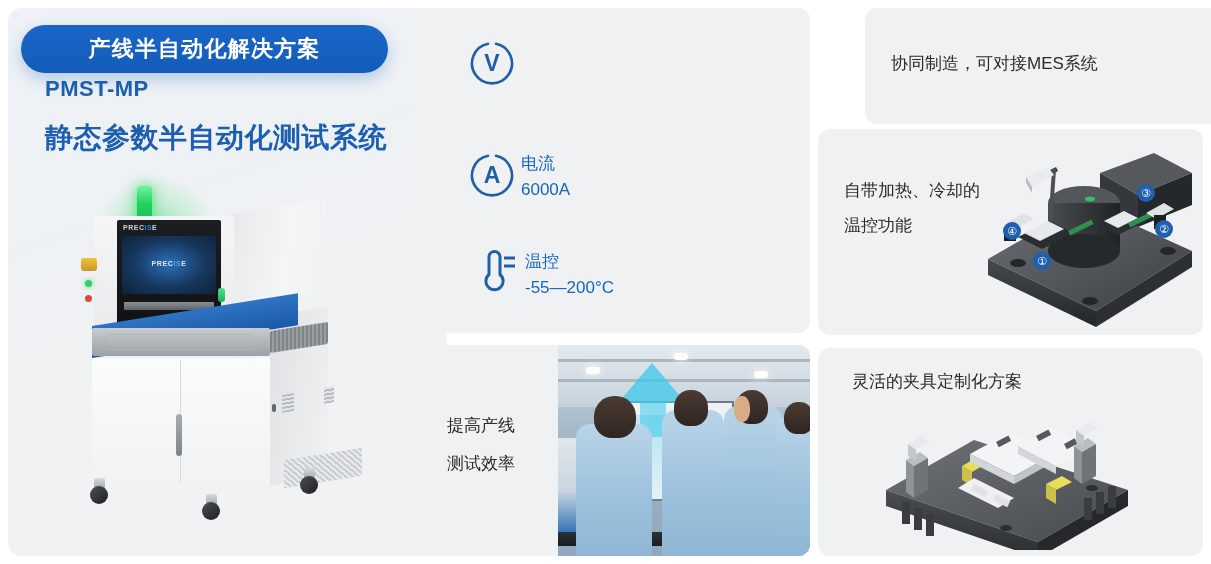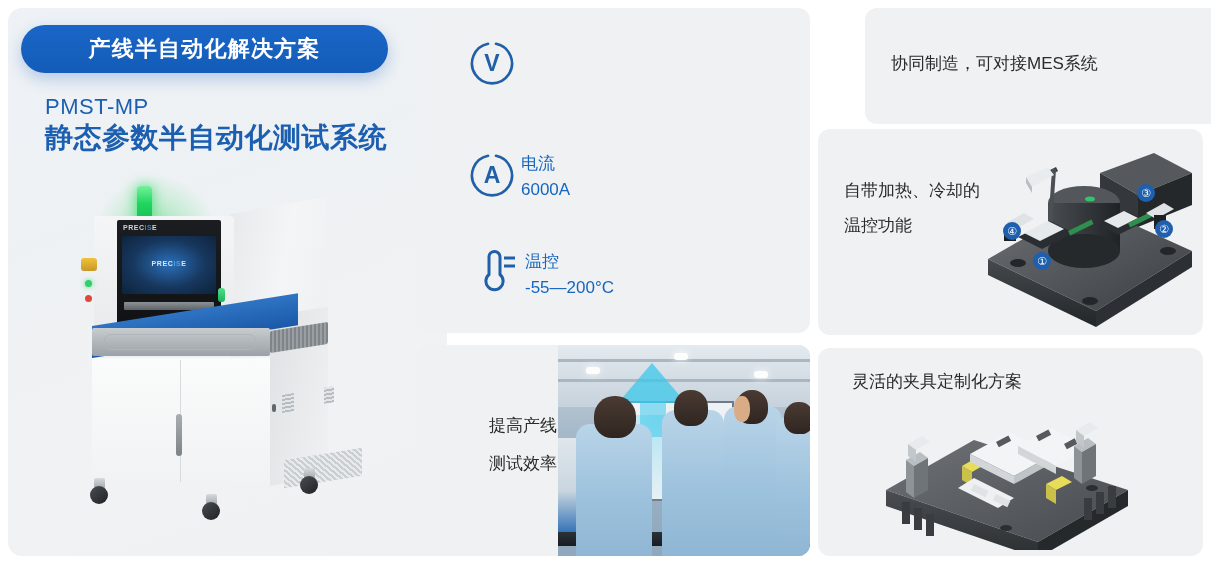--- a/index.html
+++ b/index.html
@@ -21,22 +21,22 @@
     position:absolute;left:13px;top:17px;width:367px;height:48px;
     border-radius:24px;
     background:linear-gradient(180deg,#1a66c7 0%,#135cb8 100%);
     box-shadow:0 6px 16px rgba(21,96,192,.28);
     display:flex;align-items:center;justify-content:center;
   }
   .title-pill span{
     color:#ffffff;font-size:22px;font-weight:bold;letter-spacing:1.2px;
   }
   .prod-code{
-    position:absolute;left:37px;top:85px;
-    color:#1c5fb0;font-size:22px;font-weight:normal;letter-spacing:.5px;
+    position:absolute;left:37px;top:67px;
+    color:#1c5fb0;font-size:22px;font-weight:bold;letter-spacing:.5px;
     line-height:28px;
   }
   .prod-name{
     position:absolute;left:37px;top:117px;
     color:#1c5fb0;font-size:28px;font-weight:bold;letter-spacing:.5px;
     line-height:26px;
   }
 
   
   .machine{position:absolute;left:46px;top:168px;width:300px;height:370px;}
@@ -150,21 +150,21 @@
   .spec-row{position:absolute;display:flex;align-items:flex-start;}
   .spec-icon{width:58px;flex:0 0 58px;display:flex;align-items:center;justify-content:center;}
   .spec-text{color:#1565c0;font-size:17px;line-height:26px;padding-top:1px;}
   .spec-text .l2{display:block;}
   .row-v{left:46px;top:30px;}
   .row-a{left:46px;top:142px;}
   .row-t{left:50px;top:240px;}
 
   .effic-card{left:417px;top:345px;width:393px;height:211px;}
   .effic-text{
-    position:absolute;left:30px;top:62px;color:#2b2b2b;font-size:17px;line-height:38px;margin-left:42px;
+    position:absolute;left:30px;top:62px;color:#2b2b2b;font-size:17px;line-height:38px;
   }
   .effic-photo{
     position:absolute;left:141px;top:0;width:252px;height:211px;
     background:linear-gradient(180deg,#cfd9e2 0%,#b9c7d4 22%,#9fb4c6 48%,#8fa8bd 100%);
     overflow:hidden;
   }
   .ceiling{position:absolute;left:0;top:0;width:100%;height:62px;background:linear-gradient(180deg,#e4eaef,#c6d2dc);}
   .ceil-beam{position:absolute;height:3px;background:#aab6c0;}
   .lamp{position:absolute;width:14px;height:7px;border-radius:3px;background:#fdfdfb;box-shadow:0 0 8px rgba(255,255,255,.9);}
   .whiteboard{position:absolute;left:44px;top:56px;width:128px;height:96px;background:#eef2f5;border:2px solid #6f7a84;}

